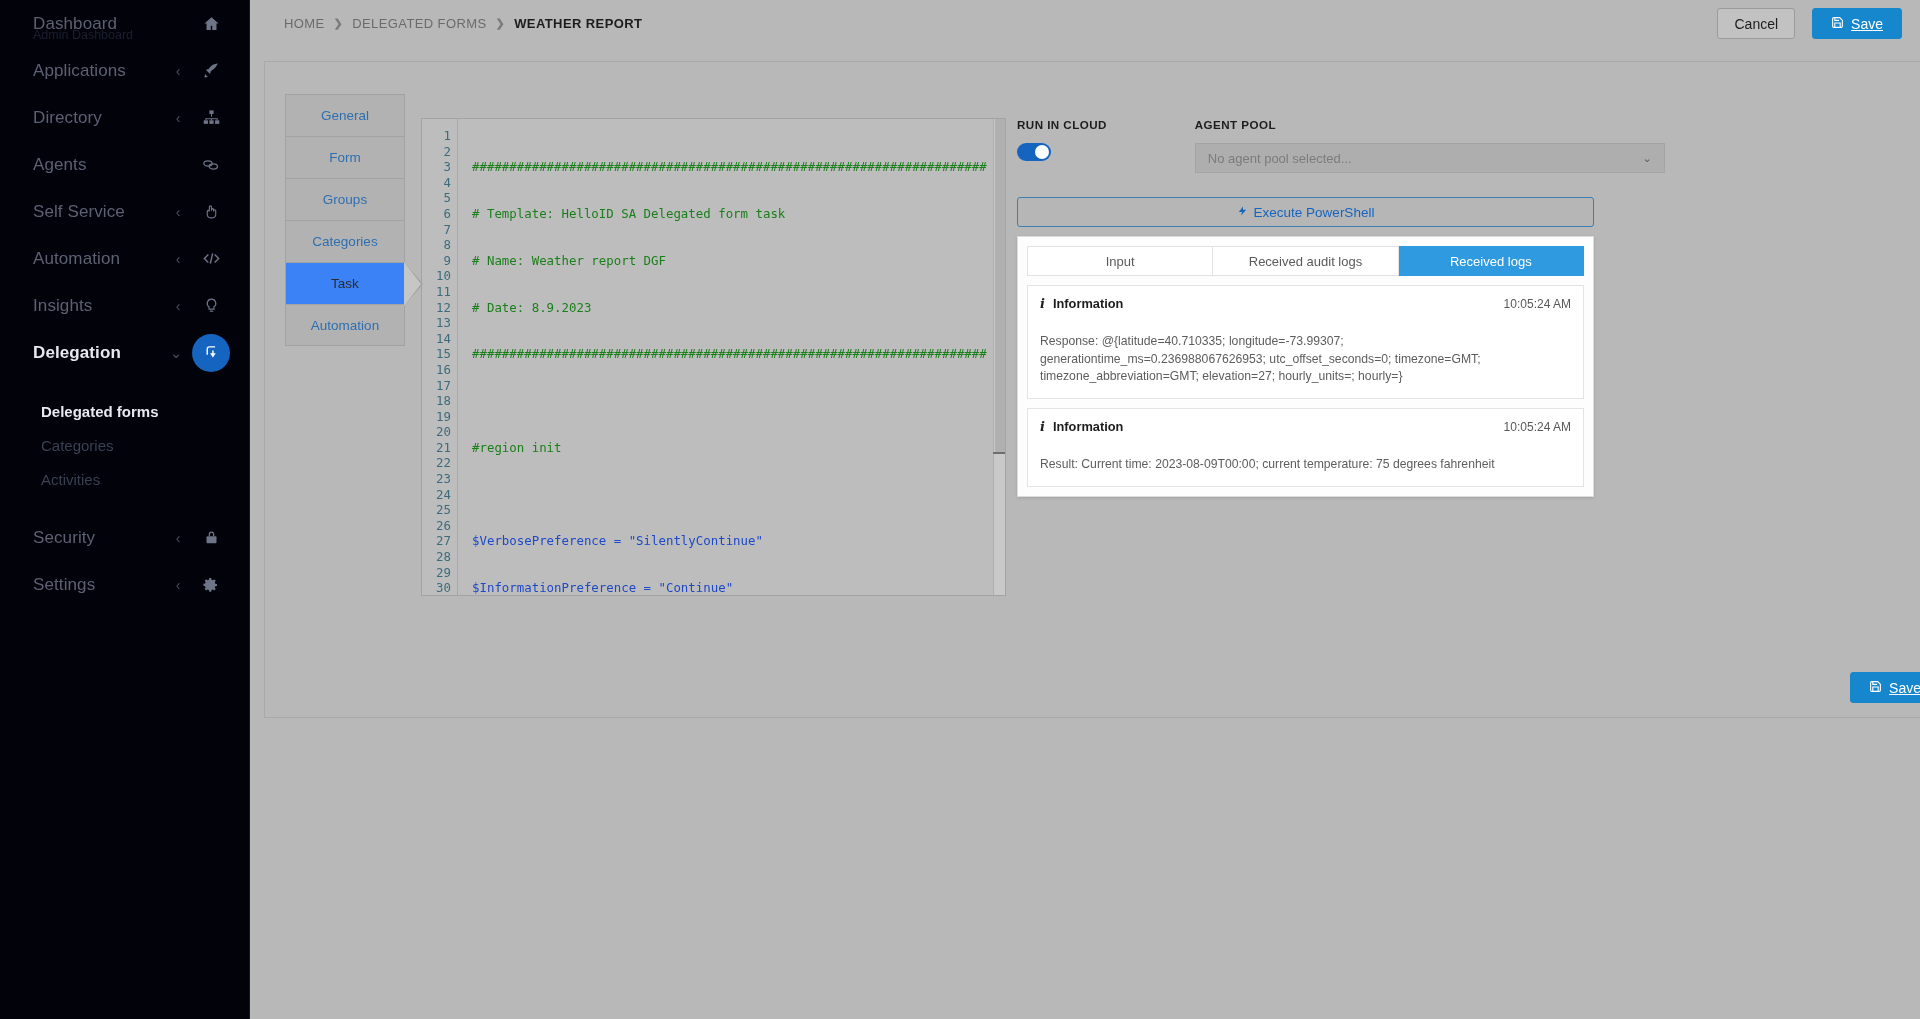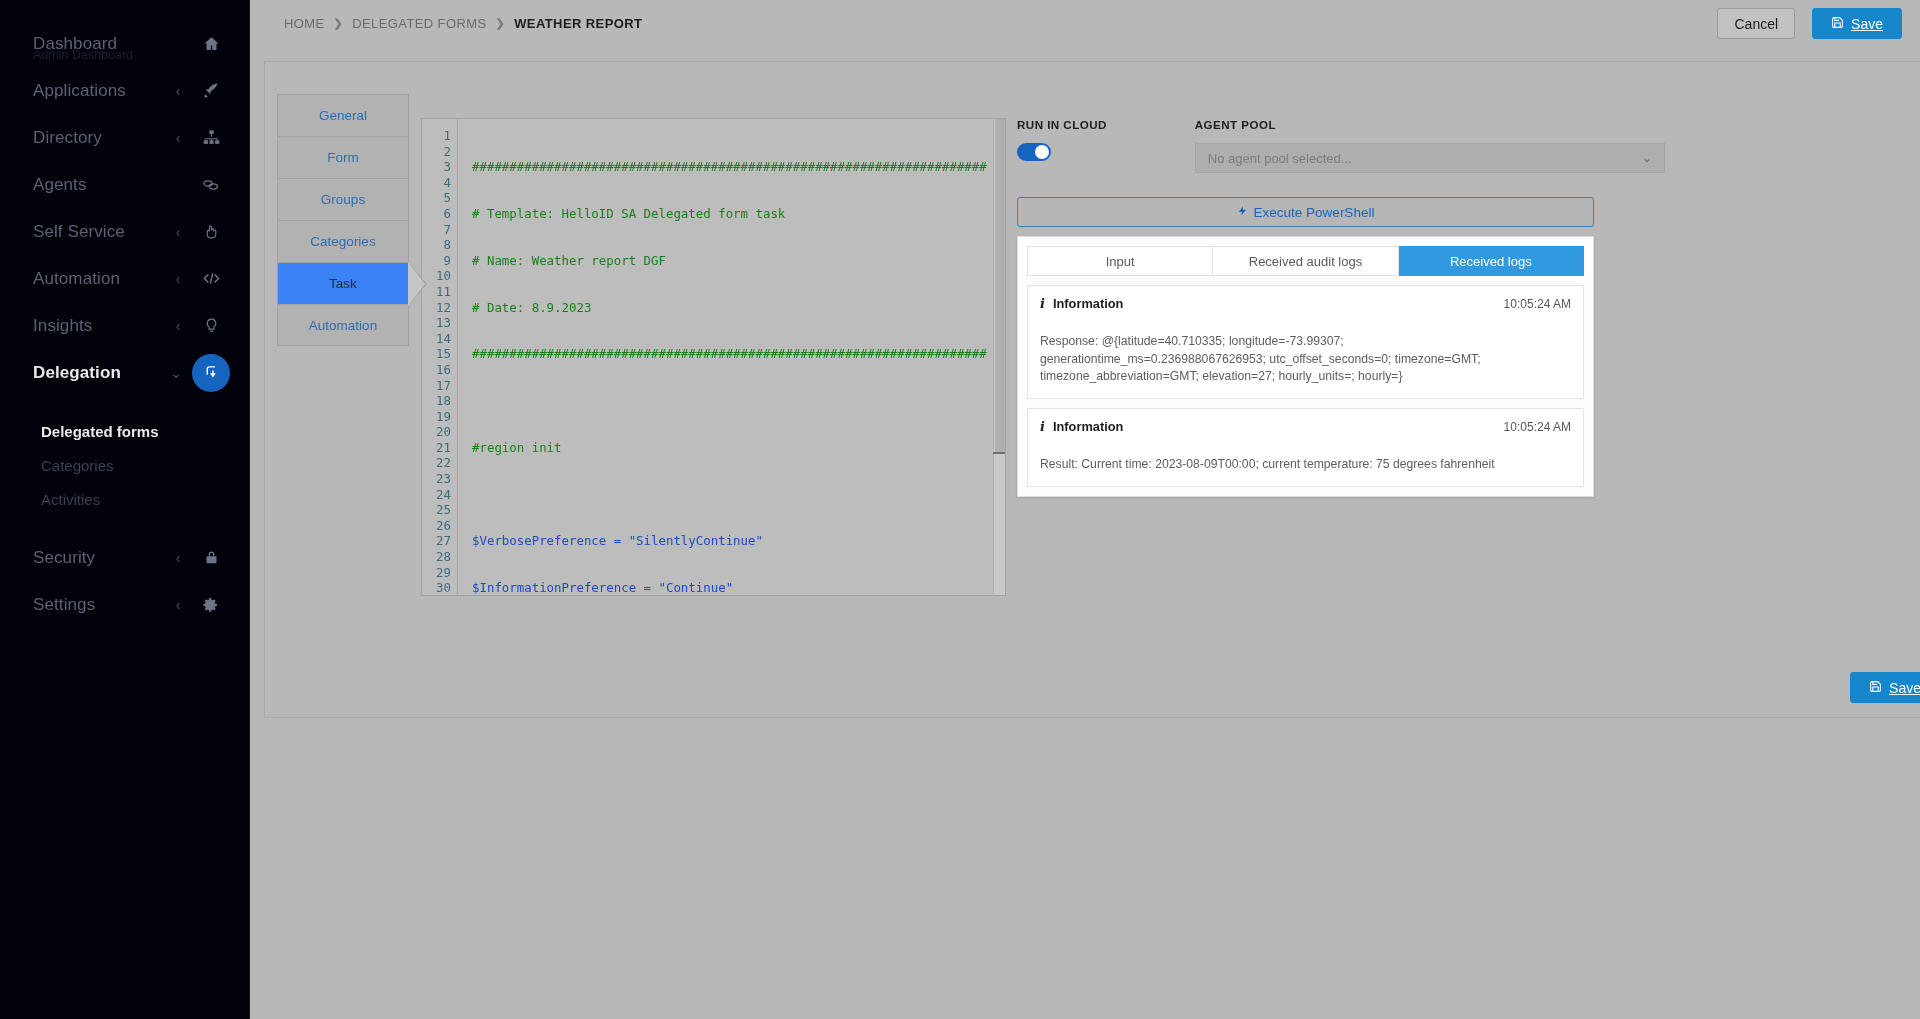--- a/index.html
+++ b/index.html
@@ -9,21 +9,21 @@
     background: #b8b8b8;
     overflow: hidden;
   }
   .app { display: flex; width: 1920px; height: 1019px; }
 
   
   .sidebar {
     width: 250px; flex: 0 0 250px;
     background: #02020a;
     position: relative;
-    padding-top: 20px;
+    padding-top: 0;
   }
   .sidebar::after{
     content:""; position:absolute; top:0; right:0; width:1px; height:100%;
     background:#121624;
   }
   .nav-item {
     display: flex; align-items: center;
     height: 47px; padding: 0 22px 0 33px;
     cursor: pointer; position: relative;
   }
@@ -89,21 +89,21 @@
     padding: 14px 0 0 14px;
   }
   .panel {
     position:absolute; left:14px; top:14px;
     width: 1695px; height: 657px;
     background:#b8b8b8; border:1px solid #a9a9a9;
   }
 
   
   .tabcol {
-    position:absolute; left:12px; top:32px; width:132px;
+    position:absolute; left:20px; top:32px; width:120px;
   }
   .tab {
     height: 42px; background:#b2b2b2; border:1px solid #a2a2a2;
     border-bottom:none;
     display:flex; align-items:center; justify-content:center;
     font-size:13.5px; color:#2f6fb0; cursor:pointer;
     position:relative;
   }
   .tab:last-child { border-bottom:1px solid #a2a2a2; }
   .tab.active {

